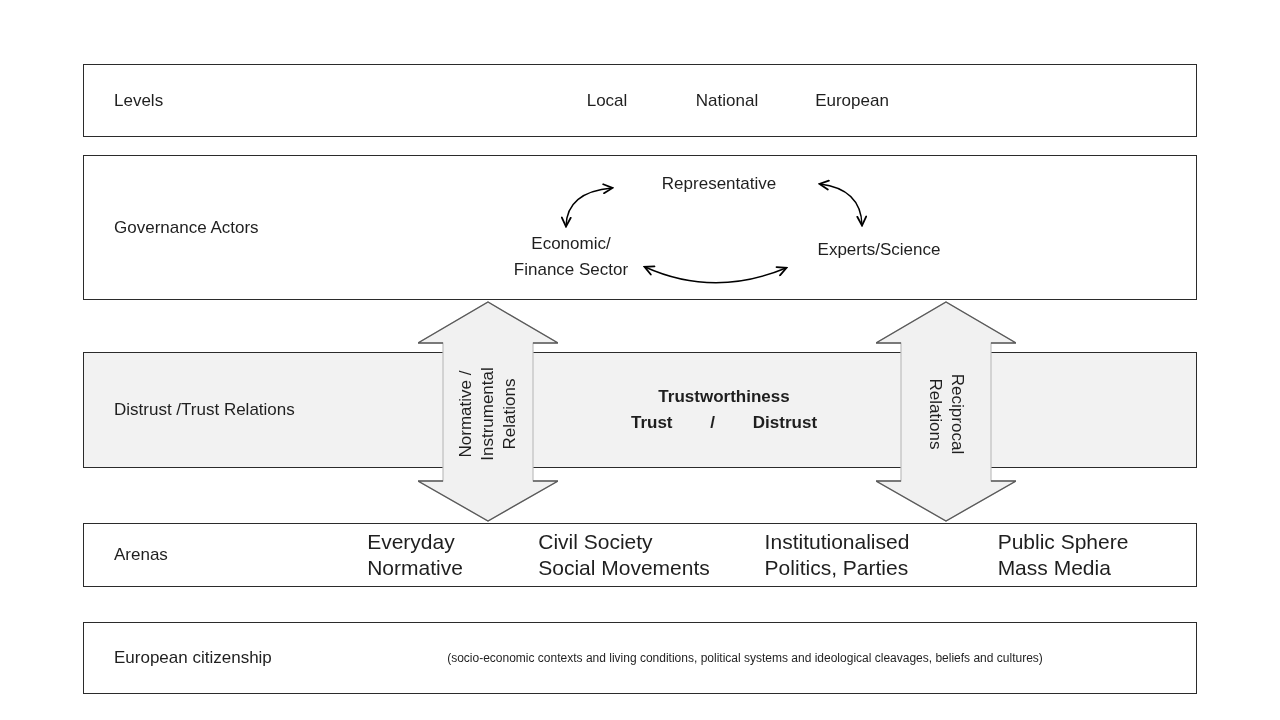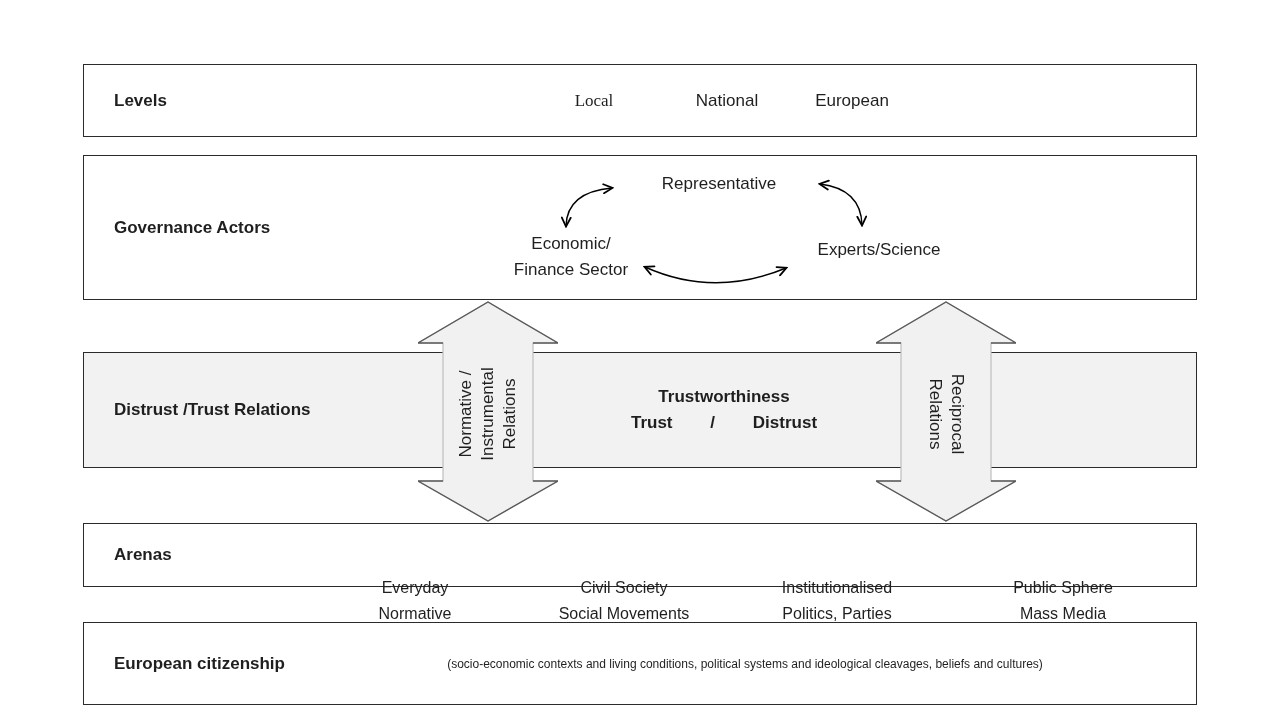--- a/index.html
+++ b/index.html
@@ -5,21 +5,21 @@
   * { margin:0; padding:0; box-sizing:border-box; }
   body { background:#ffffff; font-family:"Liberation Sans", sans-serif; color:#1f1f1f; }
   .page { position:relative; width:1280px; height:720px; background:#ffffff; overflow:hidden; }
 
   .row-box {
     position:absolute; left:83px; width:1114px;
     border:1px solid #2b2b2b; background:#ffffff;
   }
   .row-label {
     position:absolute; left:30px; top:50%; transform:translateY(-50%);
-    font-weight:bold; font-size:17px; white-space:nowrap;
+    font-weight:normal; font-size:17px; white-space:nowrap;
   }
 
   
   .level-item { position:absolute; top:50%; transform:translate(-50%,-50%); font-size:17px; white-space:nowrap; }
 
   
   .actor { position:absolute; transform:translateX(-50%); text-align:center; font-size:17px; line-height:26px; white-space:nowrap; }
   .gov-svg { position:absolute; left:0; top:0; width:1114px; height:145px; }
 
   
@@ -31,35 +31,35 @@
 
   .rot-text {
     position:absolute; text-align:center; font-size:17px; line-height:22px;
     white-space:nowrap; z-index:5;
   }
   .rot-left  { left:488px; top:414px; transform:translate(-50%,-50%) rotate(-90deg); }
   .rot-right { left:946px; top:414px; transform:translate(-50%,-50%) rotate(90deg); }
   .rot-text div { white-space:nowrap; }
 
   
-  .arena-item { position:absolute; top:50%; transform:translate(-50%,-50%); text-align:center; font-size:16px; line-height:26px; white-space:nowrap;margin-top:46px; }
+  .arena-item { position:absolute; top:50%; transform:translate(-50%,-50%); text-align:left; font-size:21px; line-height:26px; white-space:nowrap; }
 
   
   .citizen-block { position:absolute; left:220px; right:10px; top:50%; transform:translateY(-50%); text-align:center; }
   .citizen-title { font-size:16px; line-height:21px; }
   .citizen-sub { font-size:12px; line-height:18px; }
 </style>
 </head>
 <body>
 
 <div class="page">
 
   <div class="row-box" style="top:64px; height:73px;">
     <span class="row-label">Levels</span>
-    <span class="level-item" style="left:510px;font-family:Liberation Serif, serif;">Local</span>
+    <span class="level-item" style="left:523px;">Local</span>
     <span class="level-item" style="left:643px;">National</span>
     <span class="level-item" style="left:768px;">European</span>
   </div>
 
   <div class="row-box" style="top:155px; height:145px;">
     <span class="row-label">Governance Actors</span>
 
     <svg class="gov-svg" viewBox="0 0 1114 145">
       <defs>
         <marker id="vhead" viewBox="0 0 10 10" refX="8.5" refY="5" markerWidth="8" markerHeight="8" orient="auto-start-reverse">
@@ -126,20 +126,20 @@
     <div class="arena-item" style="left:753px;">
       <div>Institutionalised</div>
       <div>Politics, Parties</div>
     </div>
     <div class="arena-item" style="left:979px;">
       <div>Public Sphere</div>
       <div>Mass Media</div>
     </div>
   </div>
 
-  <div class="row-box" style="top:622px; height:83px;">
+  <div class="row-box" style="top:622px; height:72px;">
     <span class="row-label">European citizenship</span>
     <div class="citizen-block">
       <div class="citizen-sub">(socio-economic contexts and living conditions, political systems and ideological cleavages, beliefs and cultures)</div>
     </div>
   </div>
 
 </div>
 
 </body></html>

